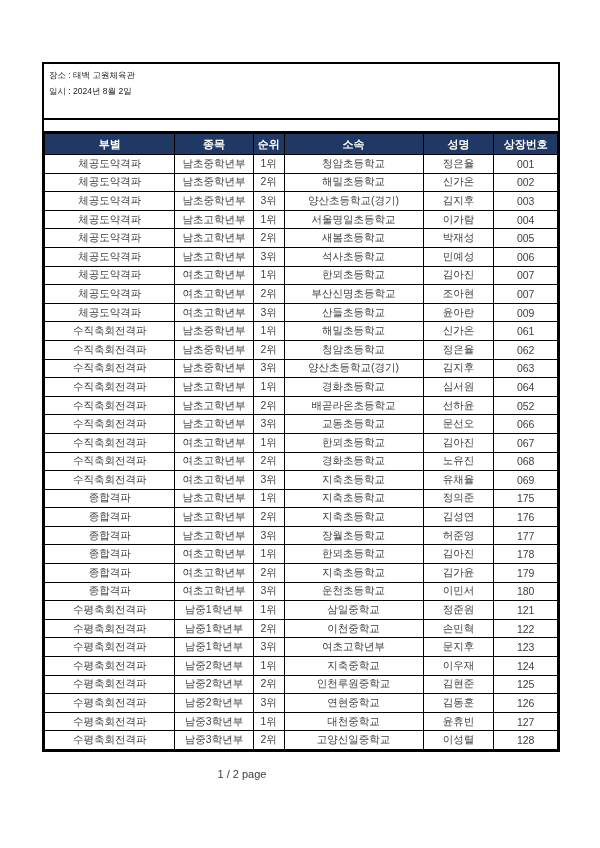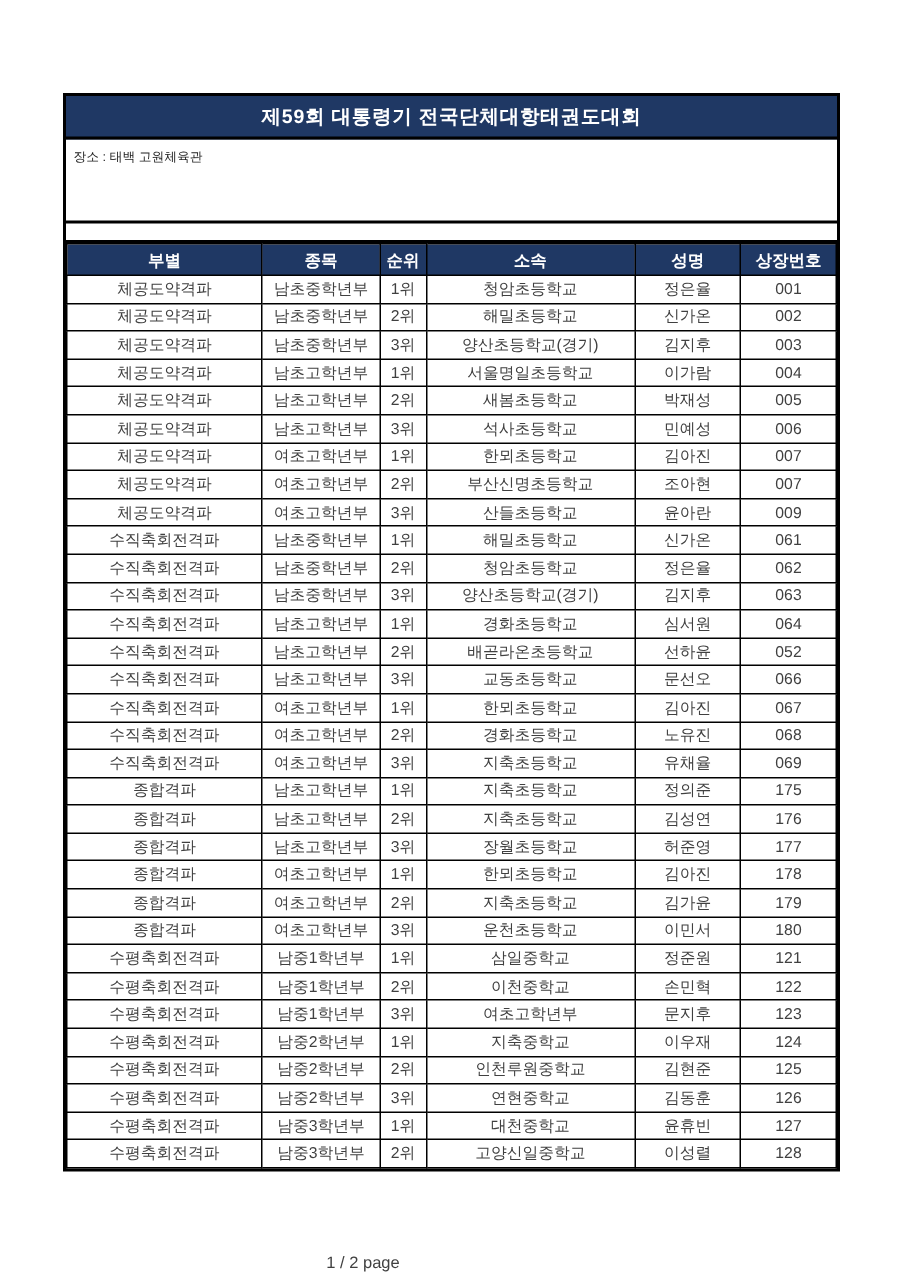--- a/index.html
+++ b/index.html
@@ -80,35 +80,33 @@
     border:1px solid var(--line);
     padding:0 2px;
     text-align:center;
     white-space:nowrap;
     overflow:hidden;
   }
   .footer{
     position:absolute;
     left:0;
     width:484px;
-    top:836px;
+    top:768px;
     text-align:center;
     font-size:11px;
     color:#404040;
   }
 </style>
 </head>
 <body>
 
 <div class="doc">
-  <div class="title-bar">
-    <span>제59회 대통령기 전국단체대항태권도대회</span>
-  </div>
   <div class="info-block">
     <div class="info-line">장소 : 태백 고원체육관</div>
+    <div class="info-line">일시 : 2024년 8월 2일</div>
   </div>
   <div class="spacer-row"></div>
   <table class="results">
     <colgroup id="colgroup">
         <col style="width: 25.4%;">
         <col style="width: 15.3%;">
         <col style="width: 6%;">
         <col style="width: 27.1%;">
         <col style="width: 13.8%;">
         <col style="width: 12.4%;">

